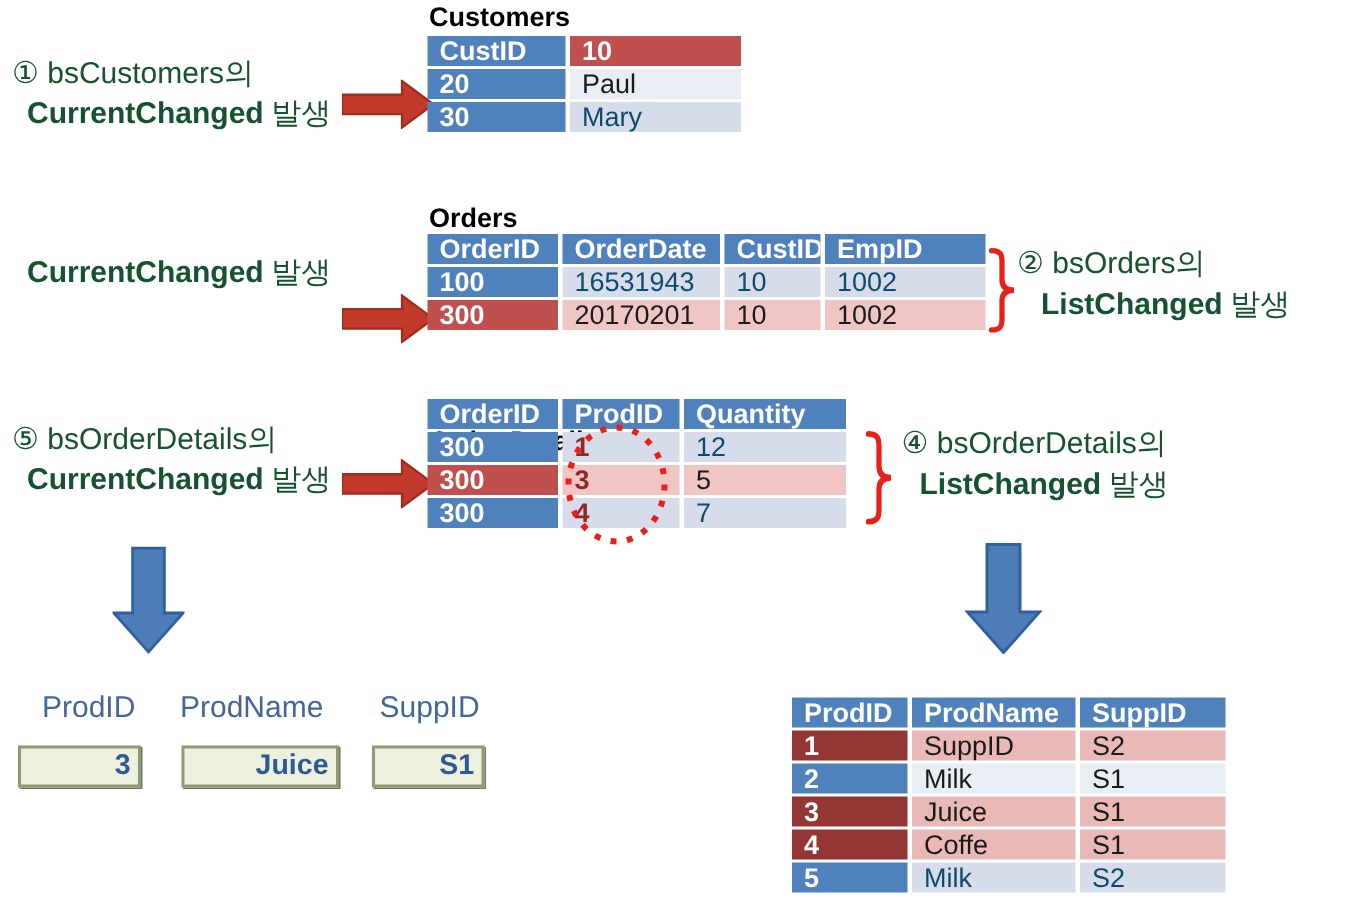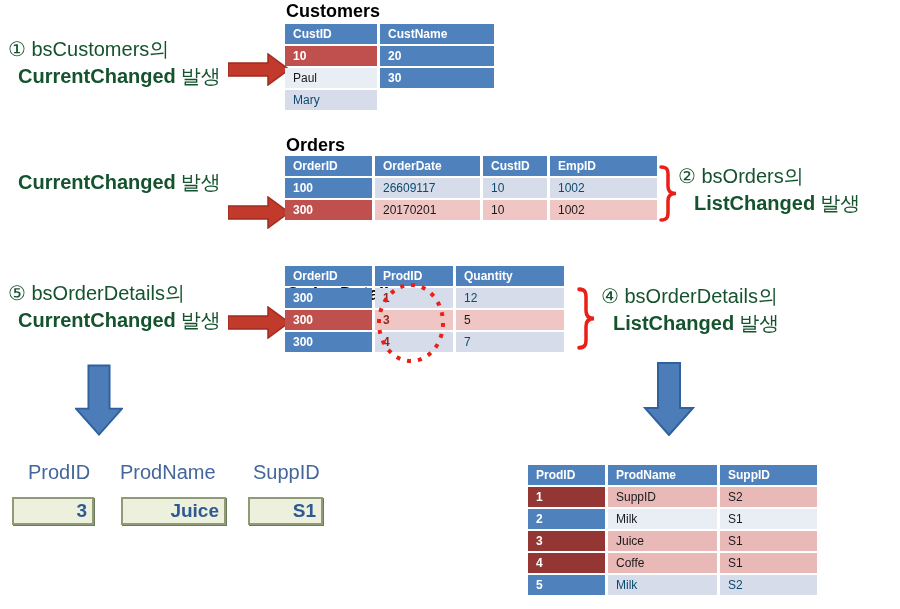--- a/index.html
+++ b/index.html
@@ -1,21 +1,21 @@
 <!DOCTYPE html>
 <html><head>
 <meta charset="utf-8">
 <style>
   html,body{margin:0;padding:0;background:#fff;}
   .stage{position:relative;width:900px;height:609px;background:#ffffff;
          font-family:"Liberation Sans",sans-serif;overflow:hidden;}
 
   
   .tbl{position:absolute;display:grid;gap:2px 3px;}
-  .cell{height:20px;line-height:20px;font-size:12px;padding-left:8px;
+  .cell{height:20px;line-height:20px;font-size:18px;padding-left:8px;
         white-space:nowrap;overflow:hidden;}
   .c-hdr{background:#4f81bd;color:#ffffff;font-weight:bold;}
   .c-blue{background:#4f81bd;color:#ffffff;font-weight:bold;}
   .c-red{background:#c0504d;color:#ffffff;font-weight:bold;}
   .c-maroon{background:#943634;color:#ffffff;font-weight:bold;}
   .c-la{background:#d6dcea;color:#0c4a6e;}
   .c-lb{background:#e9edf4;color:#1a1a1a;}
   .c-pink{background:#f0c6c4;color:#1a1a1a;}
   .c-pink2{background:#e9b9b7;color:#1a1a1a;}
   .tc-darkred{color:#8e2a24;font-weight:bold;}
@@ -75,34 +75,33 @@
   <svg class="shape" style="left:228px;top:306px;" width="62" height="33" viewBox="0 0 62 33">
     <polygon points="0,10 40,10 40,1 61,16.5 40,32 40,23 0,23" fill="#c23a2b" stroke="#9e2c1f" stroke-width="1.5"></polygon>
   </svg>
 
   <div class="tbl-title" style="left:286px;top:1px;">Customers</div>
   <div class="tbl-title" style="left:286px;top:135px;">Orders</div>
   <div class="tbl-title" style="left:286px;top:244px;margin-top:40px;">Order Details</div>
 
   <div class="tbl" style="left: 285px; top: 24px; grid-template-columns: 92px 114px;">
       <div class="cell c-hdr">CustID</div>
-      <div class="cell c-hdr">CustName</div>
       <div class="cell c-red">10</div>
       <div class="cell c-blue">20</div>
       <div class="cell c-lb">Paul</div>
       <div class="cell c-blue">30</div>
       <div class="cell c-la">Mary</div>
     </div>
   <div class="tbl" style="left: 285px; top: 156px; grid-template-columns: 87px 105px 64px 107px;">
       <div class="cell c-hdr">OrderID</div>
       <div class="cell c-hdr">OrderDate</div>
       <div class="cell c-hdr">CustID</div>
       <div class="cell c-hdr">EmpID</div>
       <div class="cell c-blue">100</div>
-      <div class="cell c-la">26609117</div>
+      <div class="cell c-la">16531943</div>
       <div class="cell c-la">10</div>
       <div class="cell c-la">1002</div>
       <div class="cell c-red">300</div>
       <div class="cell c-pink">20170201</div>
       <div class="cell c-pink">10</div>
       <div class="cell c-pink">1002</div>
     </div>
   <div class="tbl" style="left: 285px; top: 266px; grid-template-columns: 87px 78px 108px;">
       <div class="cell c-hdr">OrderID</div>
       <div class="cell c-hdr">ProdID</div>

